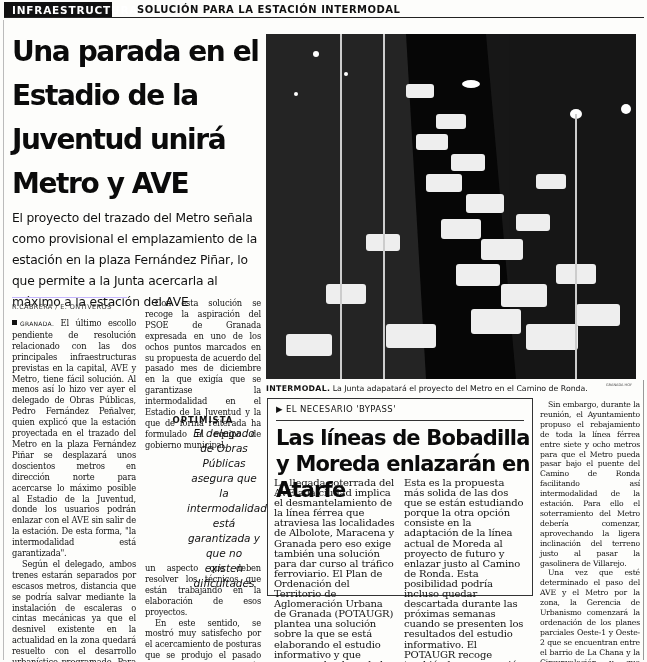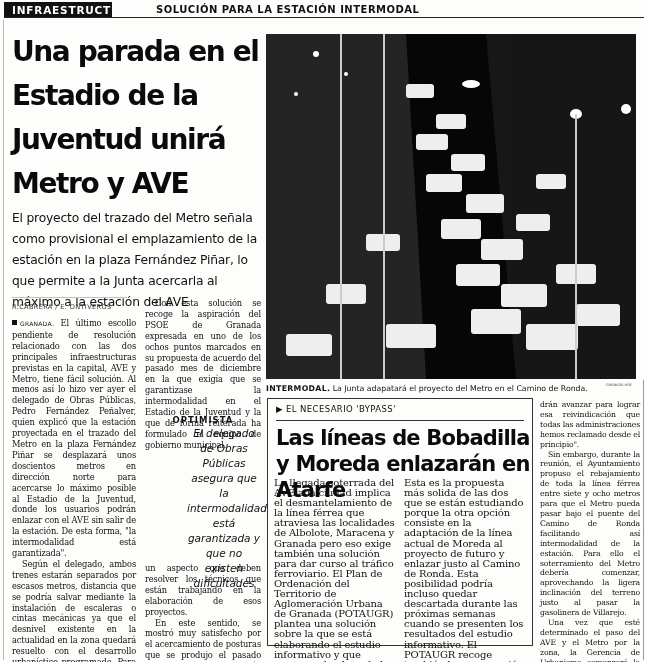--- a/index.html
+++ b/index.html
@@ -1,21 +1,21 @@
 <!DOCTYPE html>
 <html><head>
 <meta charset="utf-8">
 <style>
   * { margin: 0; padding: 0; box-sizing: border-box; }
   html, body { width: 647px; height: 662px; background: #fdfdfb; overflow: hidden; }
   body { position: relative; font-family: "DejaVu Serif", serif; color: #111; }
 
   .section-bar { position: absolute; left: 4px; top: 2px; width: 640px; height: 16px; border-bottom: 1px solid #222; display: flex; align-items: stretch; }
   .section-tag { background: #111; color: #fff; font-family: "DejaVu Sans", sans-serif; font-weight: bold; font-size: 10.5px; letter-spacing: 0.8px; padding: 1px 8px 0 8px; line-height: 15px; width: 108px; }
-  .section-sub { font-family: "DejaVu Sans", sans-serif; font-weight: bold; font-size: 10px; letter-spacing: 0.5px; padding-left: 25px; line-height: 16px; color: #111; margin-left: 19px; }
+  .section-sub { font-family: "DejaVu Sans", sans-serif; font-weight: bold; font-size: 10px; letter-spacing: 0.5px; padding-left: 25px; line-height: 16px; color: #111; }
 
   .left-rule { position: absolute; left: 3px; top: 20px; width: 1px; height: 640px; background: #bbb; }
 
   .headline { position: absolute; left: 12px; top: 30px; width: 250px; font-family: "DejaVu Sans", sans-serif; font-weight: bold; font-size: 28px; line-height: 44px; letter-spacing: -1.4px; color: #0b0b0b; }
   .deck { position: absolute; left: 12px; top: 208px; width: 255px; font-family: "DejaVu Sans", sans-serif; font-size: 12.3px; line-height: 21px; color: #111; letter-spacing: -0.2px; }
   .byline { position: absolute; left: 12px; top: 297px; width: 115px; border-top: 1px solid #c4b5fd; padding-top: 5px; font-family: "DejaVu Sans", sans-serif; font-size: 6.5px; letter-spacing: 0.4px; color: #333; }
 
   .col { position: absolute; font-size: 8.3px; line-height: 10.9px; text-align: justify; color: #111; letter-spacing: -0.15px; }
   .col p { text-indent: 10px; }
   .col p.first { text-indent: 0; }
@@ -28,21 +28,21 @@
   .pull { position: absolute; left: 145px; top: 415px; width: 116px; text-align: center; }
   .pull-label { font-family: "DejaVu Sans", sans-serif; font-weight: bold; font-size: 8.5px; letter-spacing: 1px; margin-bottom: 1px; }
   .pull-quote { font-family: "DejaVu Sans", sans-serif; font-style: italic; font-size: 10.5px; line-height: 15px; color: #111; margin-left: 42px; }
 
   .photo { position: absolute; left: 266px; top: 34px; width: 370px; height: 345px; background: #050505; overflow: hidden; }
   .photo svg { width: 100%; height: 100%; display: block; }
   .photo-credit { position: absolute; left: 606px; top: 383px; font-family: "DejaVu Sans", sans-serif; font-size: 3.5px; color: #444; }
   .caption { position: absolute; left: 266px; top: 384px; width: 328px; font-family: "DejaVu Sans", sans-serif; font-size: 7.8px; color: #111; }
   .caption b { font-weight: bold; letter-spacing: 0.3px; }
 
-  .box { position: absolute; left: 267px; top: 398px; width: 266px; height: 248px; border: 1px solid #333; }
+  .box { position: absolute; left: 267px; top: 398px; width: 266px; height: 198px; border: 1px solid #333; }
   .kicker { position: absolute; left: 8px; top: 5px; font-family: "DejaVu Sans", sans-serif; font-size: 8.5px; letter-spacing: 0.4px; }
   .kicker-rule { position: absolute; left: 8px; top: 21px; width: 248px; height: 1px; background: #333; }
   .sub-head { position: absolute; left: 8px; top: 26px; width: 256px; font-family: "DejaVu Sans", sans-serif; font-size: 21px; line-height: 26px; letter-spacing: -0.8px; color: #0b0b0b; }
   .box-col { position: absolute; top: 79px; font-size: 10px; line-height: 10.1px; color: #111; letter-spacing: -0.15px; }
   .box-col1 { left: 6px; width: 122px; }
   .box-col2 { left: 136px; width: 122px; }
 
   .col4 { position: absolute; left: 540px; top: 400px; width: 100px; font-size: 7.7px; line-height: 9.9px; text-align: justify; letter-spacing: -0.15px; }
   .col4 p { text-indent: 8px; }
   .col4 p.first { text-indent: 0; }
@@ -135,17 +135,16 @@
     <span>▶</span>
     <span>EL NECESARIO 'BYPASS'</span>
   </div>
   <div class="kicker-rule"></div>
   <h2 class="sub-head">Las líneas de Bobadilla y Moreda enlazarán en Atarfe</h2>
   <div class="box-col box-col1">La llegada soterrada del AVE a la ciudad implica el desmantelamiento de la línea férrea que atraviesa las localidades de Albolote, Maracena y Granada pero eso exige también una solución para dar curso al tráfico ferroviario. El Plan de Ordenación del Territorio de Aglomeración Urbana de Granada (POTAUGR) plantea una solución sobre la que se está elaborando el estudio informativo y que propone el enlace de las líneas de Bobadilla y Moreda a través de un 'bypass' en el término municipal de Atarfe, a las faldas de Sierra Elvira.</div>
   <div class="box-col box-col2">Esta es la propuesta más solida de las dos que se están estudiando porque la otra opción consiste en la adaptación de la línea actual de Moreda al proyecto de futuro y enlazar justo al Camino de Ronda. Esta posibilidad podría incluso quedar descartada durante las próximas semanas cuando se presenten los resultados del estudio informativo. El POTAUGR recoge también la reconversión de esa línea férrea que se desmantelará en una nueva carretera que unirá de forma directa Albolote, Maracena y la capital.</div>
 </div>
 
 <div class="col4">
-  <p class="first">drán avanzar para lograr esa reivindicación que todas las administraciones hemos reclamado desde el principio".</p>
   <p>Sin embargo, durante la reunión, el Ayuntamiento propuso el rebajamiento de toda la línea férrea entre siete y ocho metros para que el Metro pueda pasar bajo el puente del Camino de Ronda facilitando así intermodalidad de la estación. Para ello el soterramiento del Metro debería comenzar, aprovechando la ligera inclinación del terreno justo al pasar la gasolinera de Villarejo.</p>
   <p>Una vez que esté determinado el paso del AVE y el Metro por la zona, la Gerencia de Urbanismo comenzará la ordenación de los planes parciales Oeste-1 y Oeste-2 que se encuentran entre el barrio de La Chana y la Circunvalación y que están afectados por la solución definitiva que se apruebe para la vía del tren.</p>
 </div>
 <div class="right-rule"></div>
 
 </body></html>

